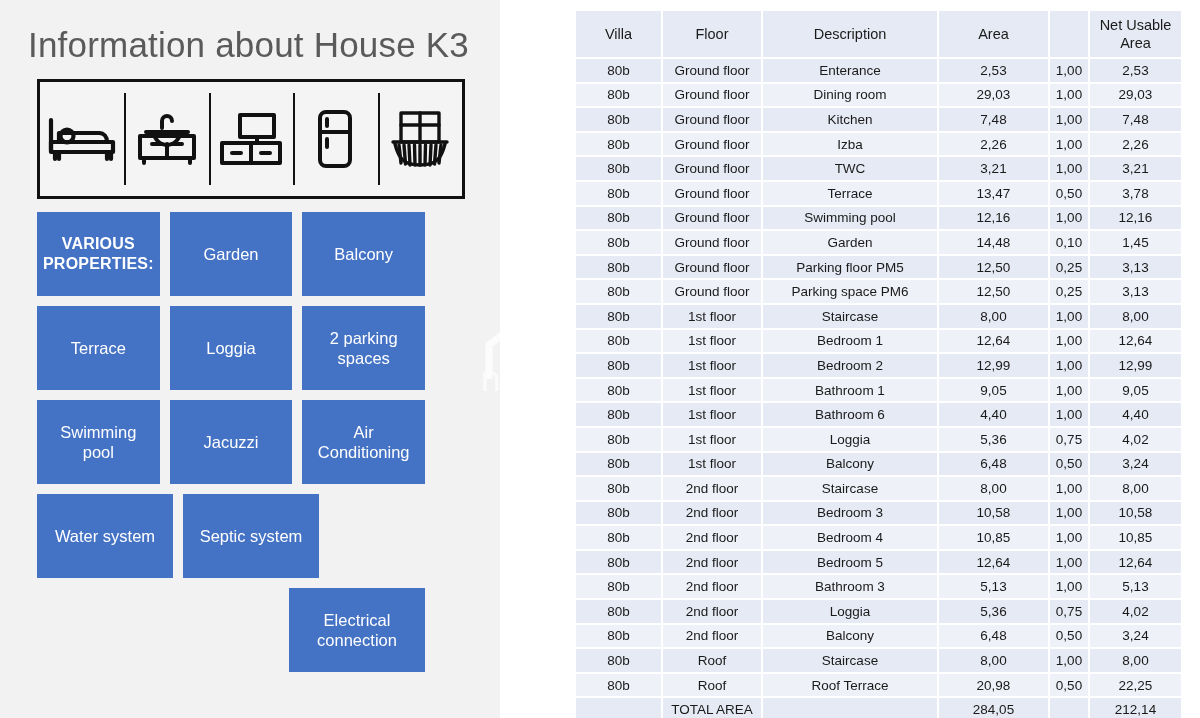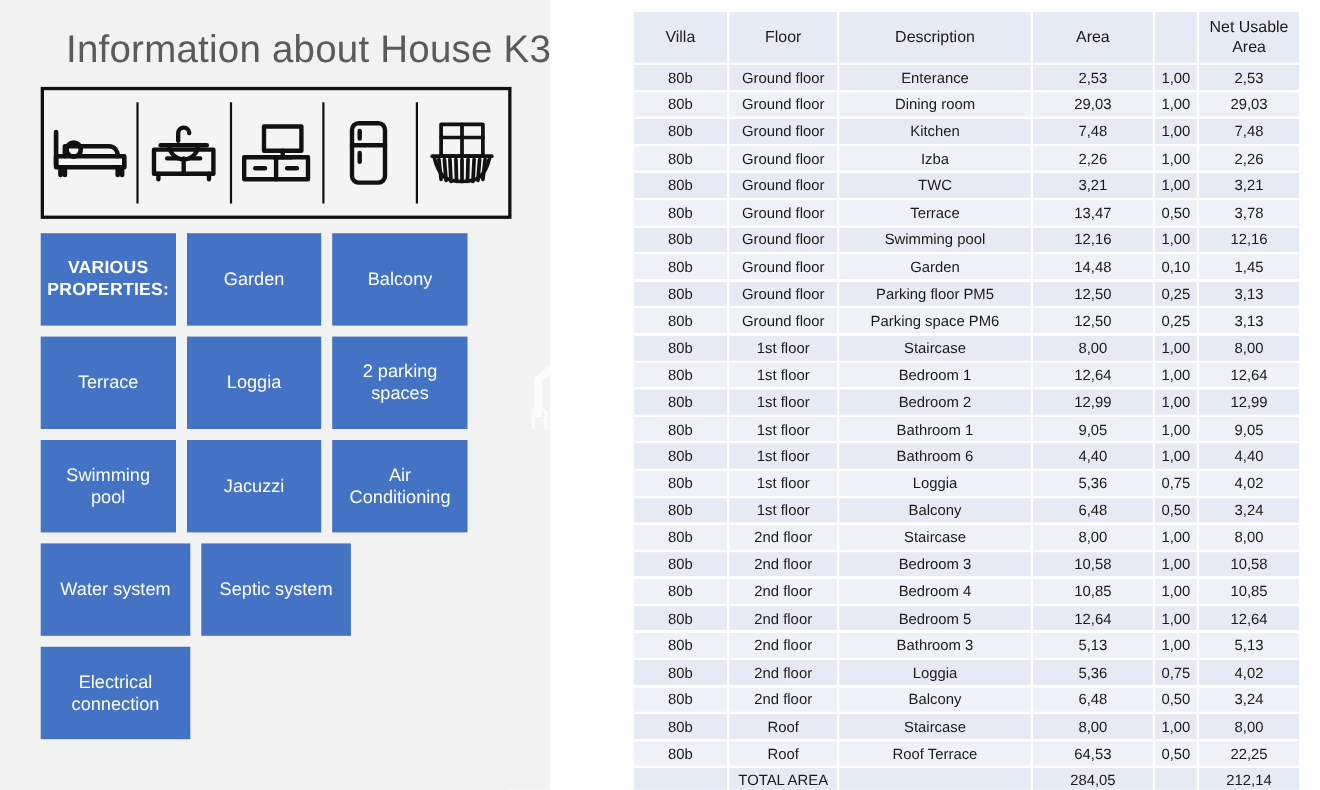--- a/index.html
+++ b/index.html
@@ -21,21 +21,21 @@
     position: absolute;
     left: 0; top: 0;
     width: 500px;
     height: 718px;
     background: #f2f2f2;
     box-sizing: border-box;
   }
 
   #page-title {
     position: absolute;
-    left: 60px;
+    left: 28px;
     top: 25px;
     font-size: 35px;
     font-weight: 400;
     color: #5a5a5a;
     letter-spacing: 0.2px;
     white-space: nowrap;
   }
 
   
   #icon-strip {
@@ -73,21 +73,21 @@
     position: absolute;
     left: 37px;
     top: 212px;
     width: 388px;
   }
   .tile-row {
     display: flex;
     gap: 10px;
     margin-bottom: 10px;
   }
-  .tile-row.centered { justify-content: flex-start; }
+  .tile-row.centered { justify-content: flex-end; }
   .tile {
     width: 136px;
     height: 84px;
     background: #4472c4;
     color: #ffffff;
     display: flex;
     align-items: center;
     justify-content: center;
     text-align: center;
     font-size: 16.5px;
@@ -513,21 +513,21 @@
           <td class="c-floor">Roof</td>
           <td class="c-desc">Staircase</td>
           <td class="c-area">8,00</td>
           <td class="c-factor">1,00</td>
           <td class="c-net">8,00</td>
         </tr>
         <tr class="alt">
           <td class="c-villa">80b</td>
           <td class="c-floor">Roof</td>
           <td class="c-desc">Roof Terrace</td>
-          <td class="c-area">64,53</td>
+          <td class="c-area">20,98</td>
           <td class="c-factor">0,50</td>
           <td class="c-net">22,25</td>
         </tr>
         <tr class="total-row">
           <td class="c-villa"></td>
           <td class="c-floor">TOTAL AREA</td>
           <td class="c-desc"></td>
           <td class="c-area">284,05</td>
           <td class="c-factor"></td>
           <td class="c-net">212,14</td>

